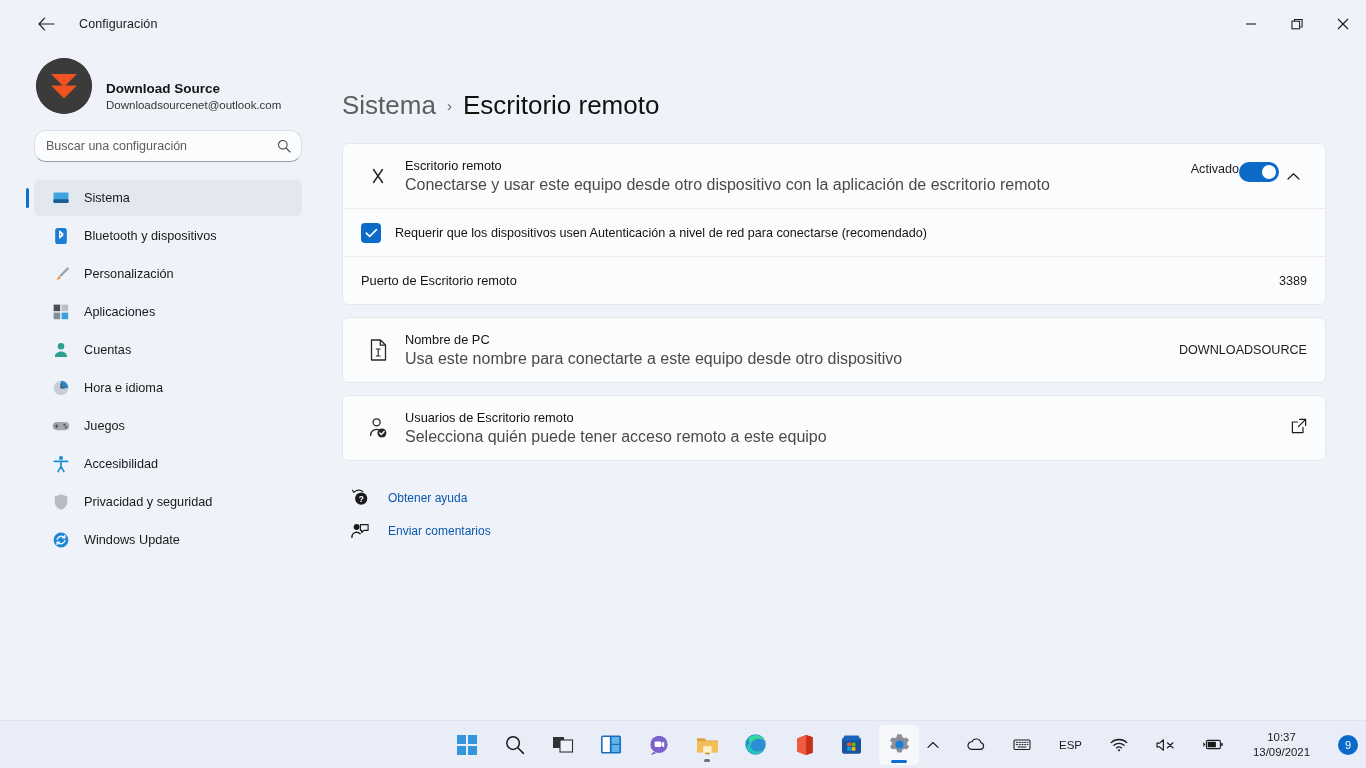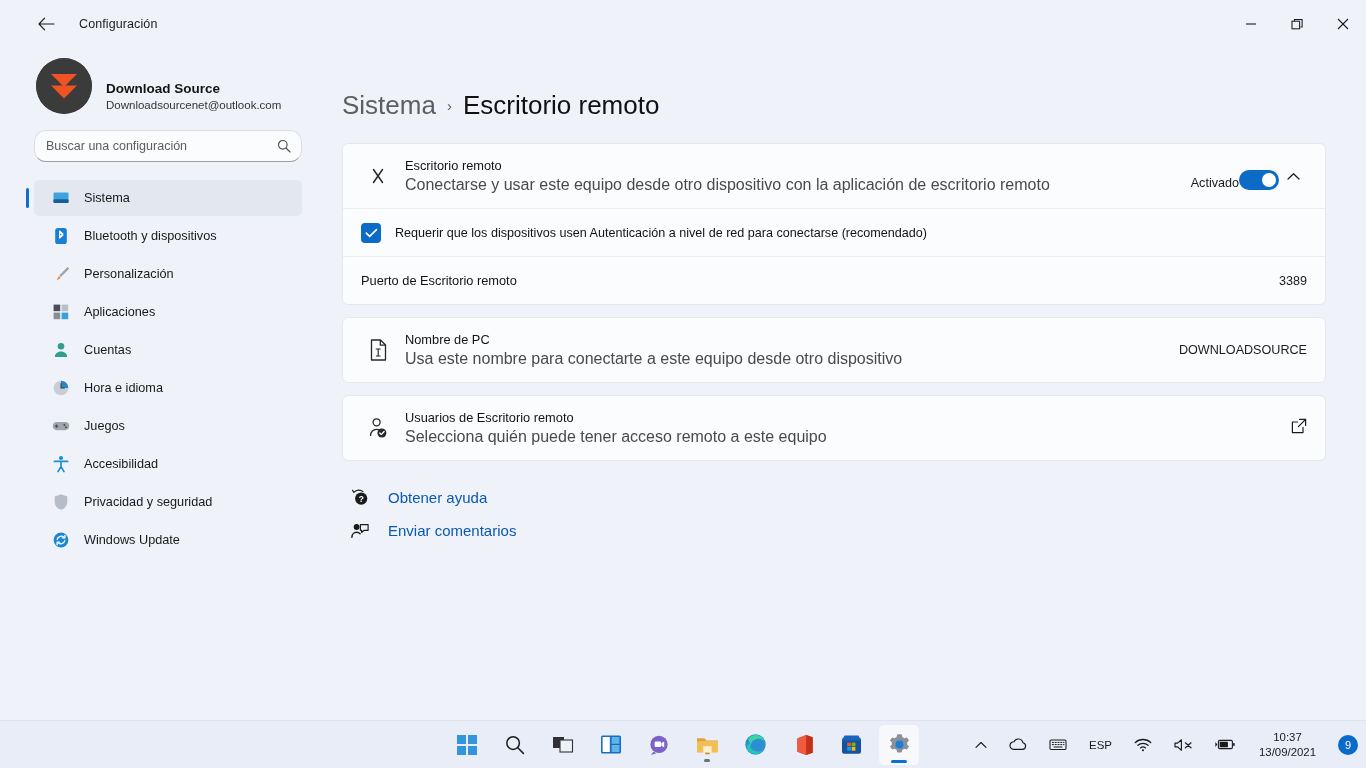--- a/index.html
+++ b/index.html
@@ -123,21 +123,21 @@
   .row.expand-header { min-height:64px; }
   .row.sub { min-height:48px; border-top:1px solid #ededf0; padding-left:18px; }
   .row-ico {
     width:34px; flex:0 0 34px;
     display:flex; align-items:center; justify-content:center;
     margin-right:10px;
   }
   .row-text { display:flex; flex-direction:column; gap:3px; min-width:0; }
   .row-title { font-size:12.8px; color:#131313; }
   .row-sub { font-size:16px; color:#4a4a4a; }
-  .row-right { margin-left:auto; display:flex; align-items:flex-end; }
+  .row-right { margin-left:auto; display:flex; align-items:flex-start; }
   .row-value { font-size:12.6px; color:#1b1b1b; }
   .toggle-label { font-size:12.6px; color:#1b1b1b; }
 
   .toggle {
     width:40px; height:20px; border-radius:10px;
     background:#0b6bc7; position:relative; cursor:pointer; flex:0 0 40px;
   }
   .toggle .knob {
     position:absolute; top:3px; right:3px;
     width:14px; height:14px; border-radius:50%; background:#fff;
@@ -153,21 +153,21 @@
     display:flex; align-items:center; justify-content:center; cursor:pointer; flex:0 0 20px;
   }
   .check-label { font-size:12.6px; color:#131313; }
 
   .helplinks { margin-top:20px; padding-left:8px; }
   .helplink {
     display:flex; align-items:center; gap:18px;
     height:33px; cursor:pointer; width:max-content;
   }
   .helplink-ico { width:20px; display:flex; align-items:center; justify-content:center; }
-  .helplink-text { font-size:15px; color:#0a58b0; }
+  .helplink-text { font-size:12px; color:#0a58b0; }
 
   
   .taskbar {
     position:absolute; left:0; bottom:0; width:1366px; height:48px;
     background:rgba(231,237,247,.92);
     border-top:1px solid #dfe4ee;
     display:flex; align-items:center;
   }
   .tb-center {
     position:absolute; left:50%; transform:translateX(-50%);
@@ -181,21 +181,21 @@
   .tb-icon.active { background:rgba(255,255,255,.62); }
   .tb-icon.active::after {
     content:""; position:absolute; bottom:2px; left:50%; transform:translateX(-50%);
     width:16px; height:3px; border-radius:2px; background:#0d6fd1;
   }
   .tb-icon.running::after {
     content:""; position:absolute; bottom:3px; left:50%; transform:translateX(-50%);
     width:6px; height:3px; border-radius:2px; background:#707070;
   }
   .tray {
-    position:absolute; right:8px; display:flex; align-items:center; gap:8px; height:48px;
+    position:absolute; right:8px; display:flex; align-items:center; gap:14px; height:48px;
   }
   .tray-item {
     height:36px; padding:0 7px; display:flex; align-items:center; justify-content:center;
     border-radius:4px; cursor:pointer;
   }
   .tray-lang { font-size:11.5px; color:#1b1b1b; }
   .clock {
     display:flex; flex-direction:column; align-items:center; justify-content:center;
     padding:0 8px; height:36px; border-radius:4px; cursor:pointer; line-height:1.25;
   }

